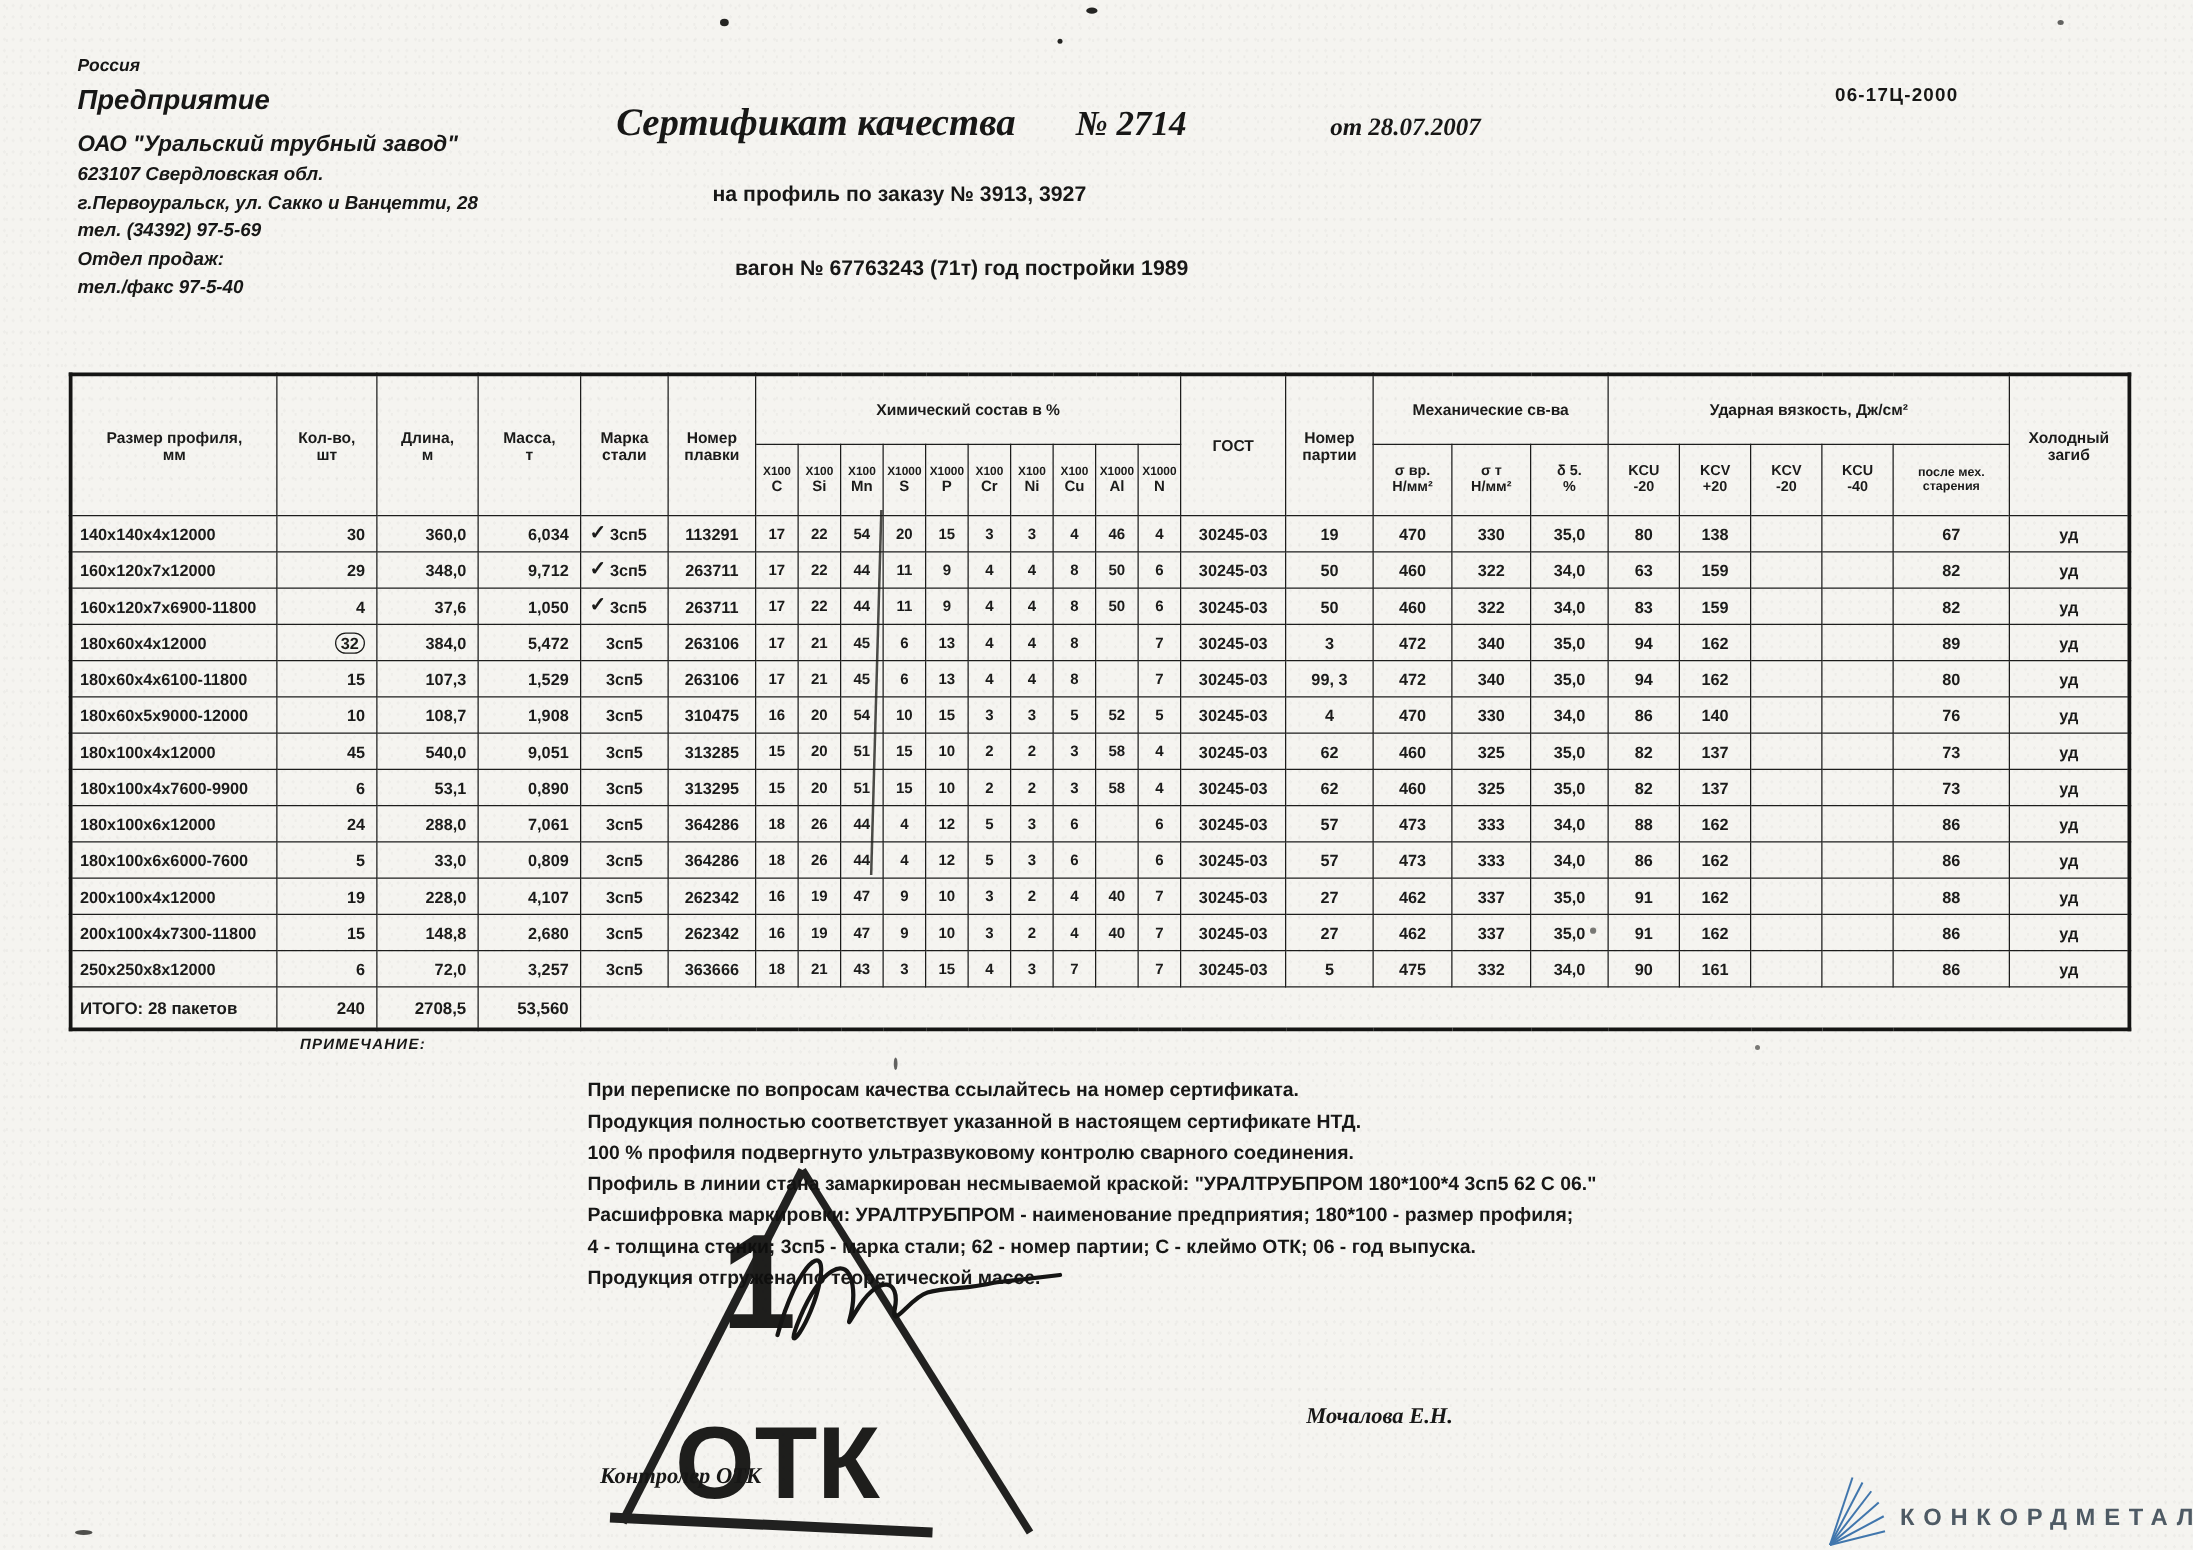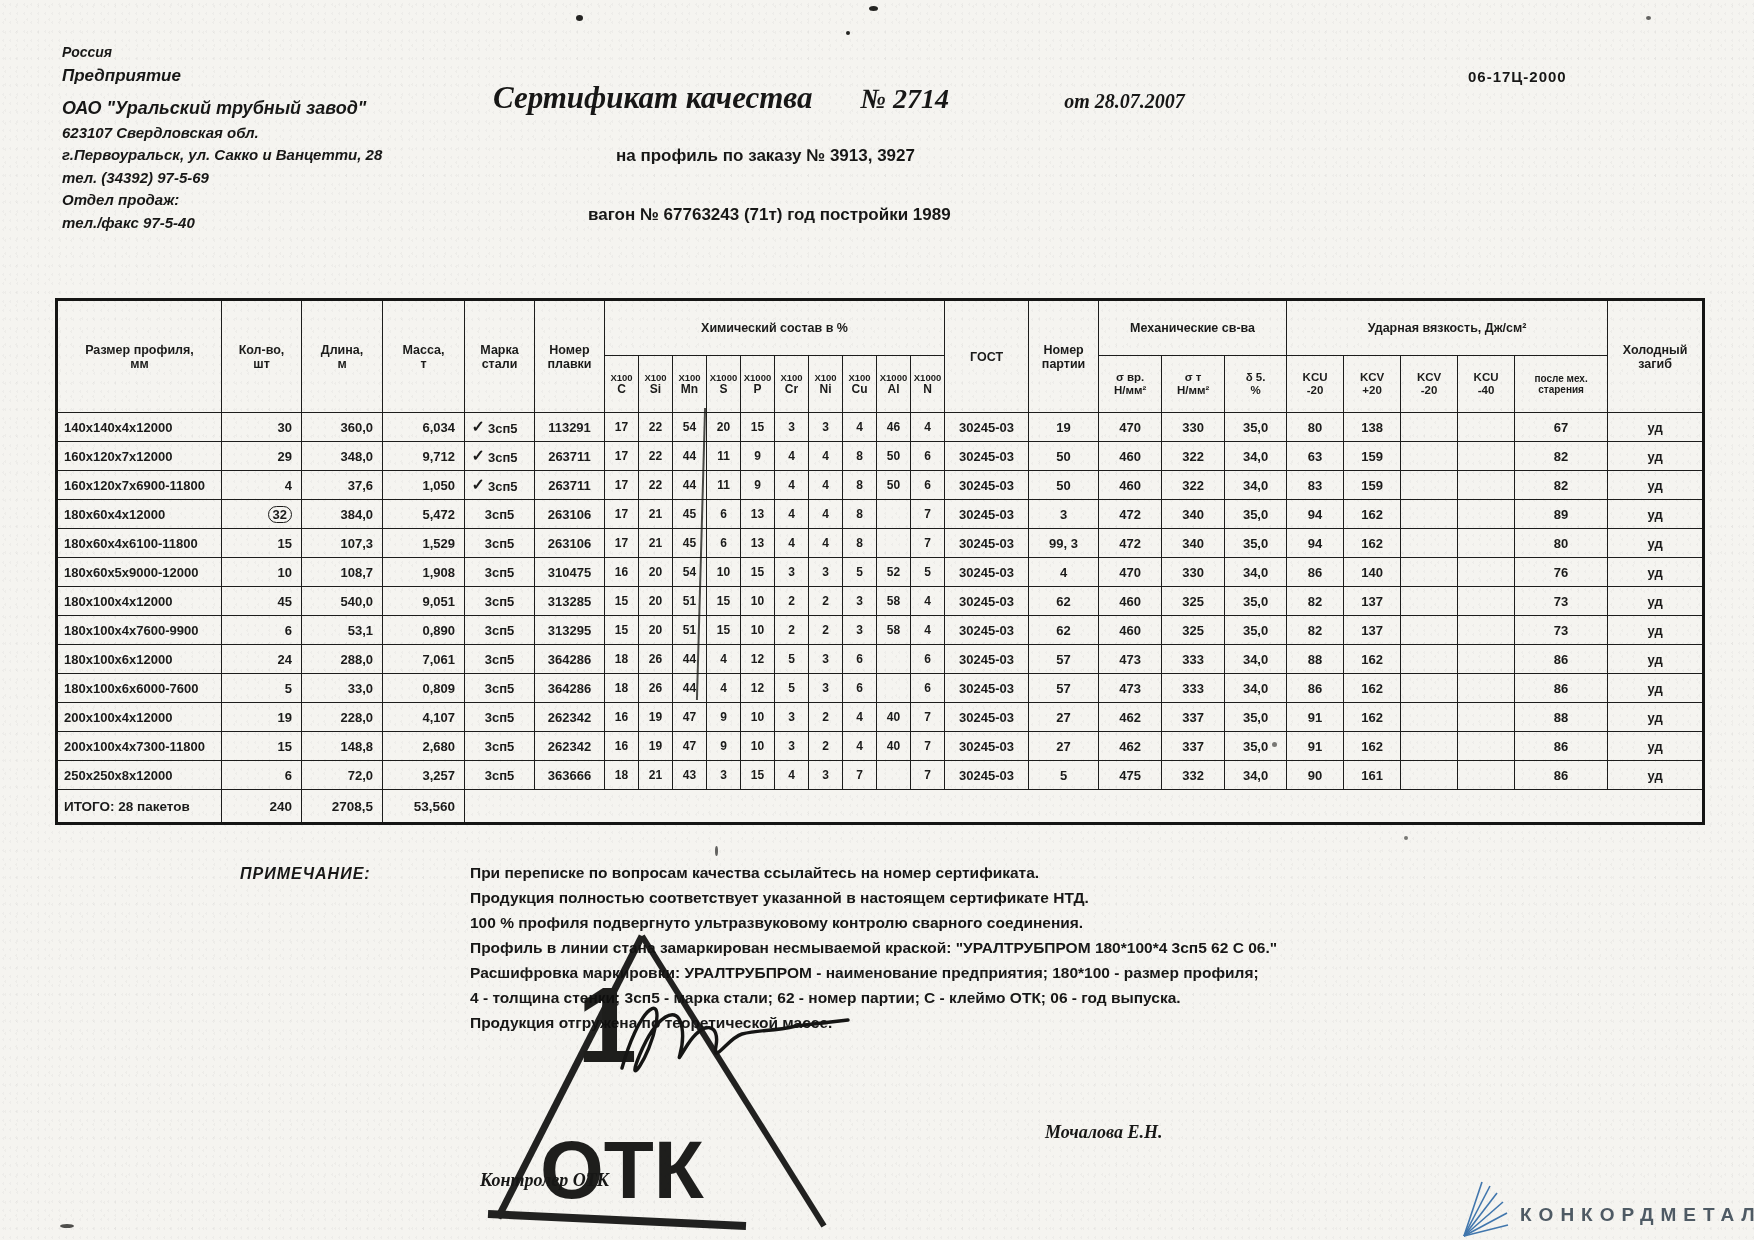--- a/index.html
+++ b/index.html
@@ -9,29 +9,29 @@
     background-image:
       radial-gradient(rgba(90,90,85,0.05) 1px, transparent 1px),
       radial-gradient(rgba(60,60,55,0.04) 1px, transparent 1px);
     background-size:11px 13px,7px 9px;
     font-family:"Liberation Sans",sans-serif;
     color:#171716;
   }
   
   .company{position:absolute;left:62px;top:42px;font-style:italic;font-weight:bold;line-height:1.5;}
   .company .l0{font-size:14px;}
-  .company .l1{font-size:17px;}
+  .company .l1{font-size:22px;}
   .company .l2{font-size:18px;margin-top:6px;}
   .company .l{font-size:15px;}
   .title-block{position:absolute;left:493px;top:80px;display:flex;align-items:baseline;
     font-family:"Liberation Serif",serif;font-style:italic;font-weight:bold;white-space:nowrap;}
   .title-main{font-size:31px;}
   .title-num{font-size:28px;margin-left:48px;}
   .title-date{font-size:20px;margin-left:115px;}
-  .order-line{position:absolute;left:616px;top:146px;font-size:17px;font-weight:bold;}
+  .order-line{position:absolute;left:570px;top:146px;font-size:17px;font-weight:bold;}
   .wagon-line{position:absolute;left:588px;top:205px;font-size:17px;font-weight:bold;}
   .scan-code{position:absolute;left:1468px;top:68px;font-size:15px;font-weight:bold;letter-spacing:1px;}
   
   .table-wrap{position:absolute;left:55px;top:298px;width:1648px;}
   table{border-collapse:collapse;table-layout:fixed;width:100%;}
   th,td{border:1.6px solid #1d1d1c;font-weight:bold;color:#1b1b1a;overflow:hidden;}
   table{border:3px solid #151514;}
   thead th{font-size:12.5px;text-align:center;vertical-align:middle;padding:2px;}
   thead .r1 th{height:50px;}
   thead .r2 th{height:52px;}
@@ -42,21 +42,21 @@
   .pre{white-space:pre-line;}
   tbody td{height:26px;font-size:13px;padding:1px 4px;text-align:center;vertical-align:middle;}
   td.a-left{text-align:left;padding-left:6px;}
   td.a-right{text-align:right;padding-right:9px;}
   td.chem{font-size:12px;padding:1px 2px;}
   tr.total td{height:30px;font-size:13.5px;}
   tr.total td.empty{border-right:none;}
   .circled{display:inline-block;border:1.8px solid #1b1b1a;border-radius:9px;padding:0 4px;line-height:15px;}
   .check{display:inline-block;font-size:16px;margin-left:-10px;margin-right:3px;transform:translateY(-1px);}
   
-  .notes-label{position:absolute;left:240px;top:865px;font-size:16px;font-weight:bold;font-style:italic;letter-spacing:1px;}
+  .notes-label{position:absolute;left:240px;top:828px;font-size:12px;font-weight:bold;font-style:italic;letter-spacing:1px;}
   .notes{position:absolute;left:470px;top:860px;font-size:15.5px;font-weight:bold;line-height:25px;width:980px;}
   
   .controller{position:absolute;left:480px;top:1122px;font-family:"Liberation Serif",serif;font-style:italic;font-weight:bold;font-size:18px;margin-top:48px;}
   .inspector{position:absolute;left:1045px;top:1122px;font-family:"Liberation Serif",serif;font-style:italic;font-weight:bold;font-size:18px;}
   .stamp{position:absolute;left:482px;top:930px;opacity:.93;}
   .stamp text{font-family:"Liberation Sans",sans-serif;font-weight:bold;fill:#0e0e0d;}
   .signature{position:absolute;left:600px;top:980px;}
   .logo{position:absolute;left:1458px;top:1178px;display:flex;align-items:flex-end;}
   .logo-text{font-size:19px;letter-spacing:7px;color:#4e5a64;font-weight:bold;margin-left:10px;padding-bottom:12px;white-space:nowrap;}
   

